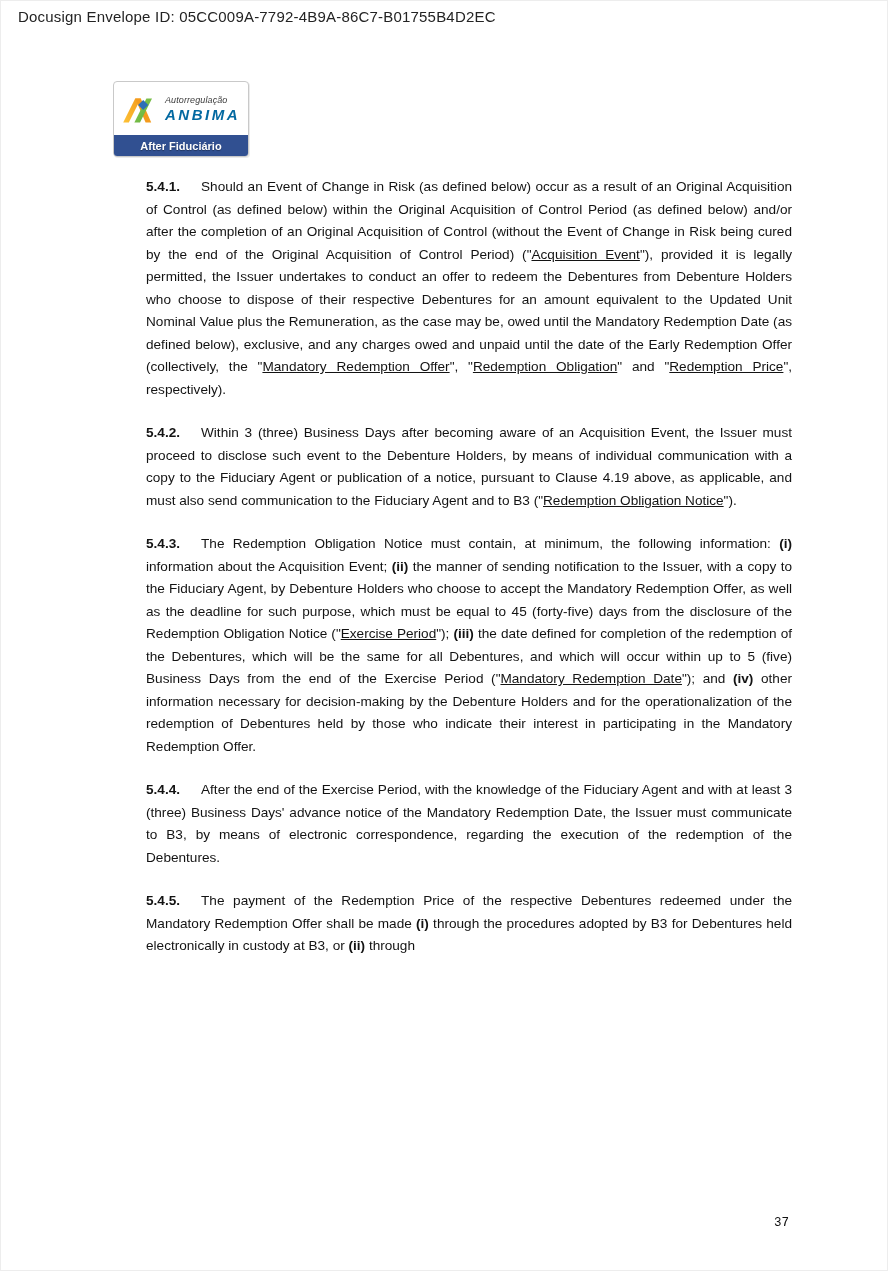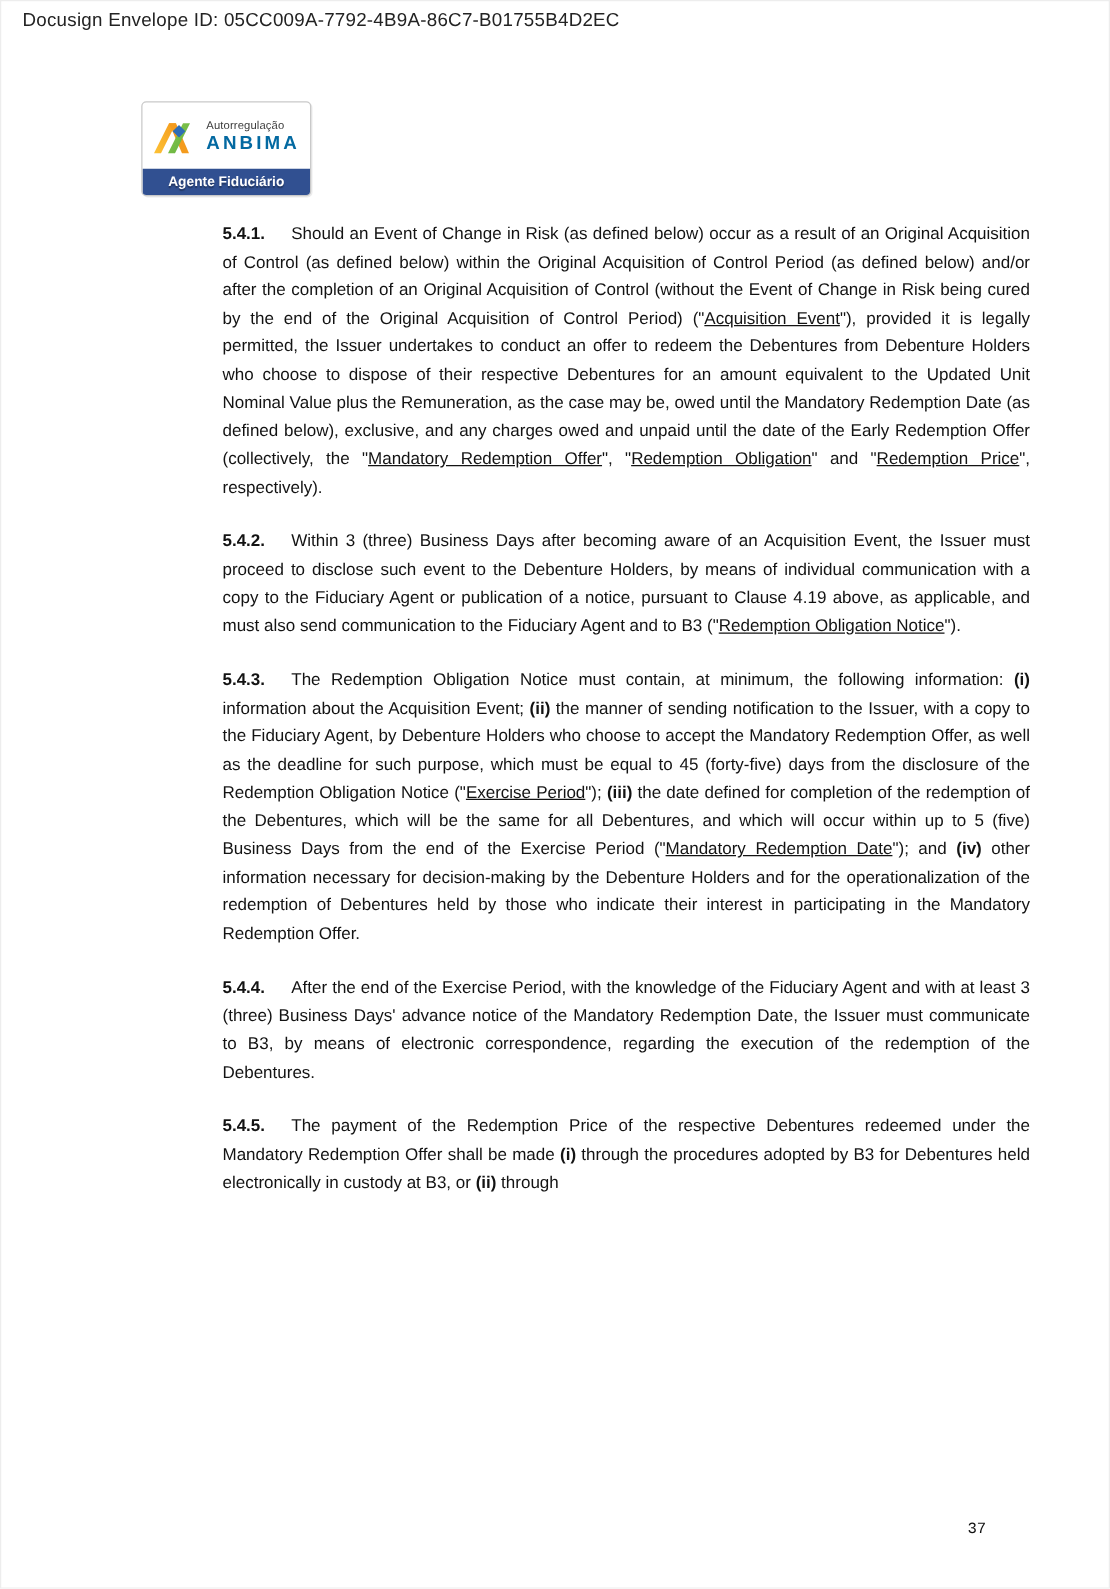--- a/index.html
+++ b/index.html
@@ -33,20 +33,21 @@
     background: #ffffff;
     overflow: hidden;
     box-shadow: 1px 1px 0 rgba(0,0,0,0.08);
   }
   .logo-top {
     display: flex;
     align-items: center;
     padding: 7px 6px 6px 6px;
     gap: 5px;
     height: 40px;
+    font-style: italic;
   }
   .logo-mark { flex: 0 0 auto; display: block; line-height: 0; }
   .logo-text { display: flex; flex-direction: column; align-items: flex-start; }
   .logo-sub {
     font-size: 9px;
     color: #3c3c3c;
     letter-spacing: 0.1px;
     margin-bottom: 1px;
   }
   .logo-main {
@@ -68,21 +69,20 @@
   
   .doc-body {
     position: absolute;
     left: 145px;
     top: 175px;
     width: 646px;
     font-size: 13.6px;
     line-height: 22.5px;
     text-align: justify;
     color: #131313;
-    margin-left: 32px;
   }
   p.clause { margin: 0 0 21px 0; }
   .clause-num { font-weight: bold; }
   .tab { display: inline-block; width: 21px; }
   .u { text-decoration: underline; }
   .b { font-weight: bold; }
   .page-number {
     position: absolute;
     right: 98px;
     top: 1215px;
@@ -118,21 +118,21 @@
           <path d="M33 6 L40 6 L50 26 L43 33 Z" fill="#6CB845" opacity="0"></path>
           <path d="M33 6 L40 6 L48 22 L41 22 Z" fill="#6CB845" opacity="0"></path>
           <rect x="24.5" y="9.5" width="9" height="9" transform="rotate(45 29 14)" fill="#2F6EB6"></rect>
         </svg>
       </span>
       <span class="logo-text">
         <span class="logo-sub">Autorregulação</span>
         <span class="logo-main">ANBIMA</span>
       </span>
     </div>
-    <div class="logo-band" style="background: rgb(49, 80, 145);">Agente Fiduciário</div>
+    <div class="logo-band" style="background: rgb(49, 80, 145);">After Fiduciário</div>
   </div>
 
   <div class="doc-body" id="paragraphs">
       <p class="clause"><span class="clause-num">5.4.1.</span><span class="tab"></span><span>Should an Event of Change in Risk (as defined below) occur as a result of an Original Acquisition of Control (as defined below) within the Original Acquisition of Control Period (as defined below) and/or after the completion of an Original Acquisition of Control (without the Event of Change in Risk being cured by the end of the Original Acquisition of Control Period) ("</span><span class="u">Acquisition Event</span><span>"), provided it is legally permitted, the Issuer undertakes to conduct an offer to redeem the Debentures from Debenture Holders who choose to dispose of their respective Debentures for an amount equivalent to the Updated Unit Nominal Value plus the Remuneration, as the case may be, owed until the Mandatory Redemption Date (as defined below), exclusive, and any charges owed and unpaid until the date of the Early Redemption Offer (collectively, the "</span><span class="u">Mandatory Redemption Offer</span><span>", "</span><span class="u">Redemption Obligation</span><span>" and "</span><span class="u">Redemption Price</span><span>", respectively).</span></p>
       <p class="clause"><span class="clause-num">5.4.2.</span><span class="tab"></span><span>Within 3 (three) Business Days after becoming aware of an Acquisition Event, the Issuer must proceed to disclose such event to the Debenture Holders, by means of individual communication with a copy to the Fiduciary Agent or publication of a notice, pursuant to Clause 4.19 above, as applicable, and must also send communication to the Fiduciary Agent and to B3 ("</span><span class="u">Redemption Obligation Notice</span><span>").</span></p>
       <p class="clause"><span class="clause-num">5.4.3.</span><span class="tab"></span><span>The Redemption Obligation Notice must contain, at minimum, the following information: </span><span class="b">(i)</span><span> information about the Acquisition Event; </span><span class="b">(ii)</span><span> the manner of sending notification to the Issuer, with a copy to the Fiduciary Agent, by Debenture Holders who choose to accept the Mandatory Redemption Offer, as well as the deadline for such purpose, which must be equal to 45 (forty-five) days from the disclosure of the Redemption Obligation Notice ("</span><span class="u">Exercise Period</span><span>"); </span><span class="b">(iii)</span><span> the date defined for completion of the redemption of the Debentures, which will be the same for all Debentures, and which will occur within up to 5 (five) Business Days from the end of the Exercise Period ("</span><span class="u">Mandatory Redemption Date</span><span>"); and </span><span class="b">(iv)</span><span> other information necessary for decision-making by the Debenture Holders and for the operationalization of the redemption of Debentures held by those who indicate their interest in participating in the Mandatory Redemption Offer.</span></p>
       <p class="clause"><span class="clause-num">5.4.4.</span><span class="tab"></span><span>After the end of the Exercise Period, with the knowledge of the Fiduciary Agent and with at least 3 (three) Business Days' advance notice of the Mandatory Redemption Date, the Issuer must communicate to B3, by means of electronic correspondence, regarding the execution of the redemption of the Debentures.</span></p>
       <p class="clause"><span class="clause-num">5.4.5.</span><span class="tab"></span><span>The payment of the Redemption Price of the respective Debentures redeemed under the Mandatory Redemption Offer shall be made </span><span class="b">(i)</span><span> through the procedures adopted by B3 for Debentures held electronically in custody at B3, or </span><span class="b">(ii)</span><span> through</span></p>
     </div>
 

